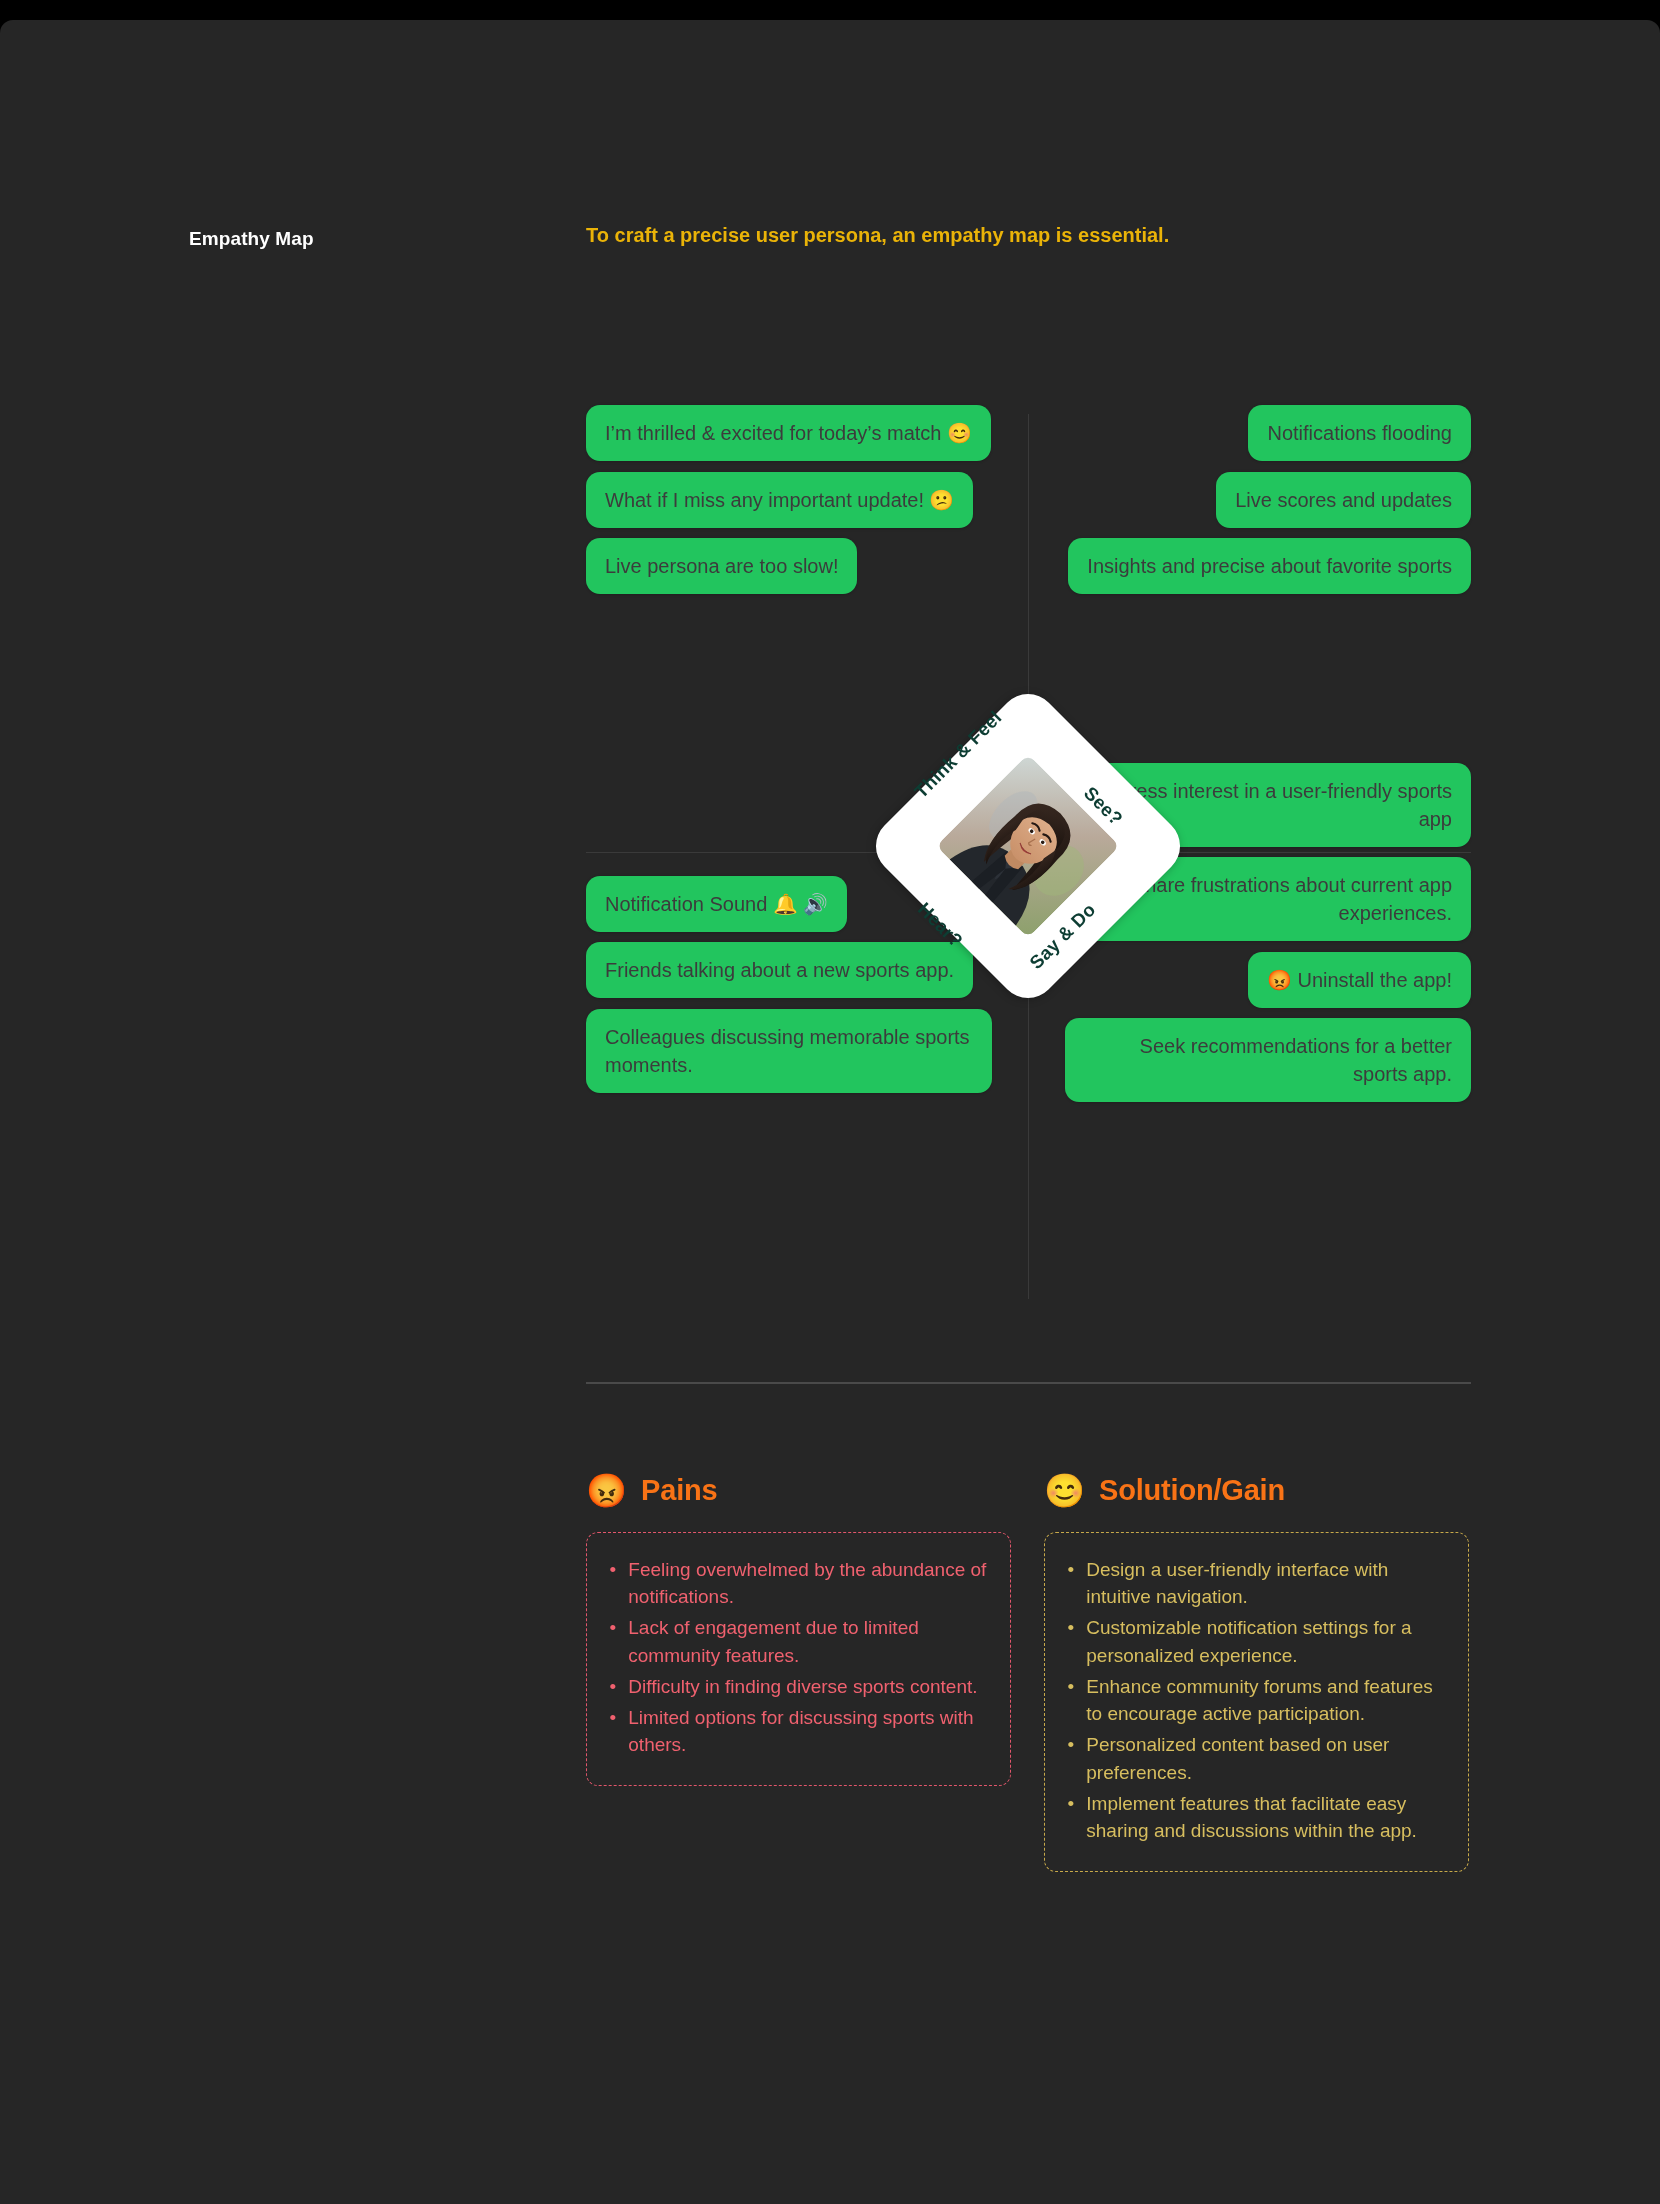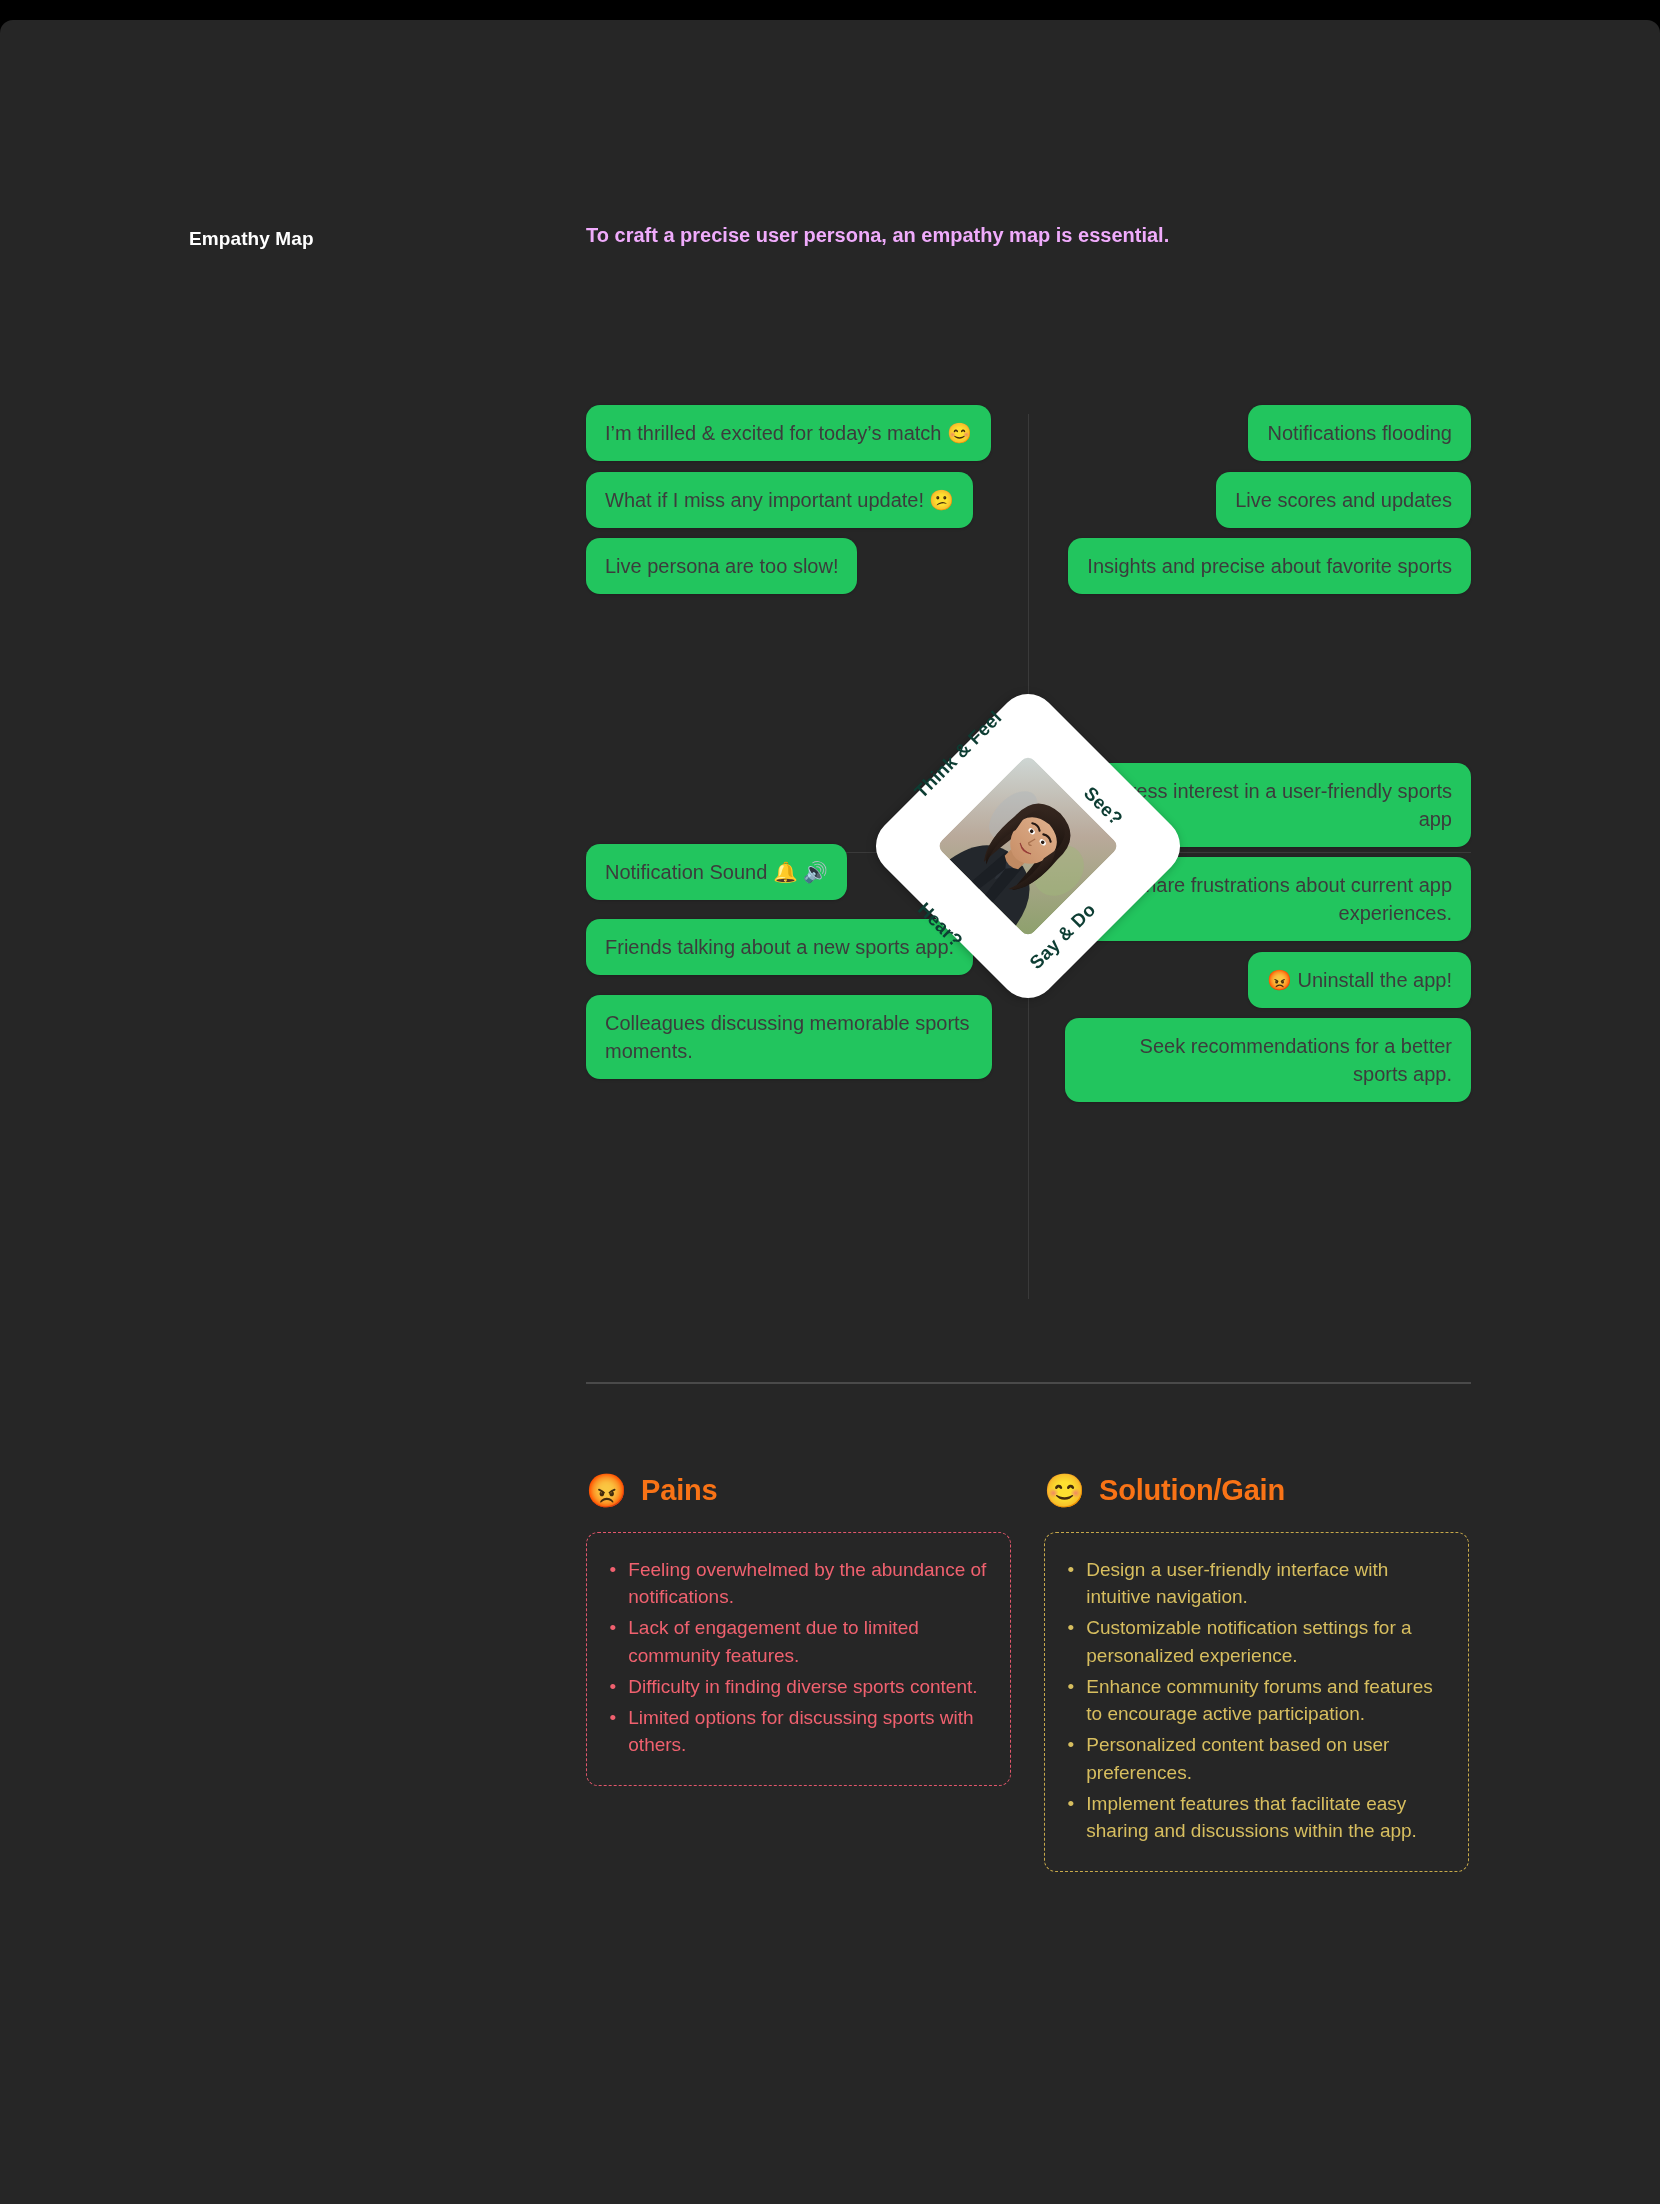--- a/index.html
+++ b/index.html
@@ -41,21 +41,21 @@
   }
   #intro-block {
     position: absolute;
     left: 586px;
     top: 201px;
     width: 895px;
   }
   .intro-line {
     font-size: 20px;
     font-weight: 700;
-    color: #f0abfc;
+    color: #eab308;
     line-height: 1.42;
   }
   .intro-line.second { margin-top: 22.5px; }
 
   
   #quadrants {
     position: absolute;
     left: 586px;
     top: 380px;
     width: 885px;
@@ -83,21 +83,21 @@
     position: absolute;
     width: 406px;
     display: flex;
     flex-direction: column;
   }
   .quad.left  { left: 0px;  align-items: flex-start; }
   .quad.right { left: 479px; align-items: flex-end; }
 
   #quad-think { top: 5.2px;   }
   #quad-see   { top: 5.2px;   }
-  #quad-hear  { top: 444px; gap: 9px; }
+  #quad-hear  { top: 476px; }
   #quad-saydo { top: 363px; }
 
   .bubble {
     background: #22c55e;
     color: #3c3c3c;
     border-radius: 14px;
     padding: 14px 19px;
     font-size: 20px;
     line-height: 1.4;
     margin-bottom: 10.4px;

